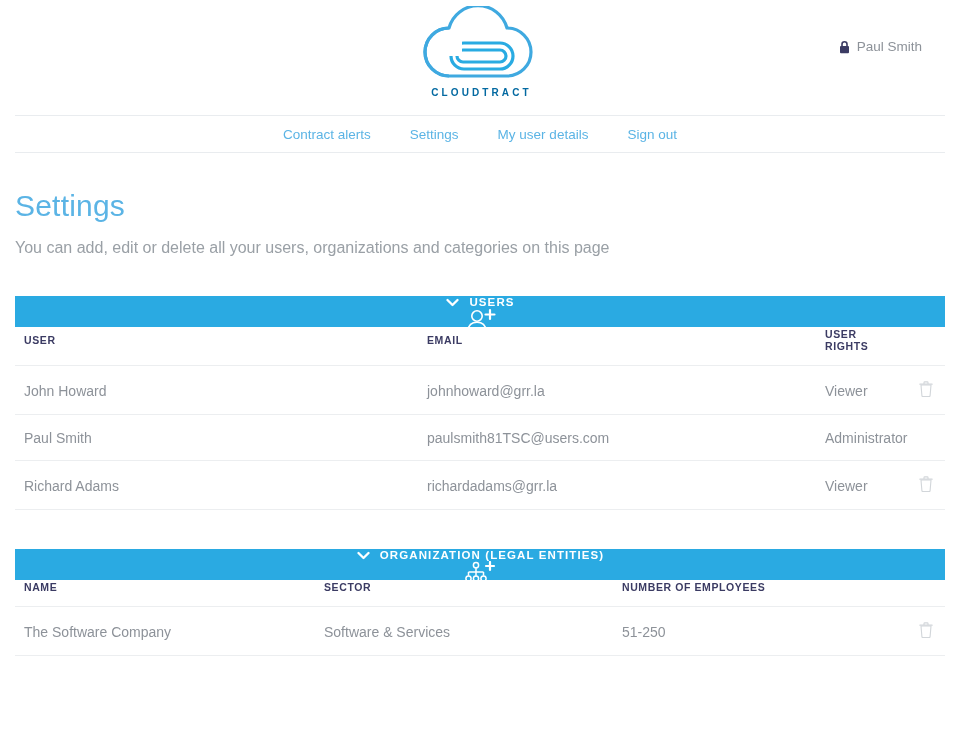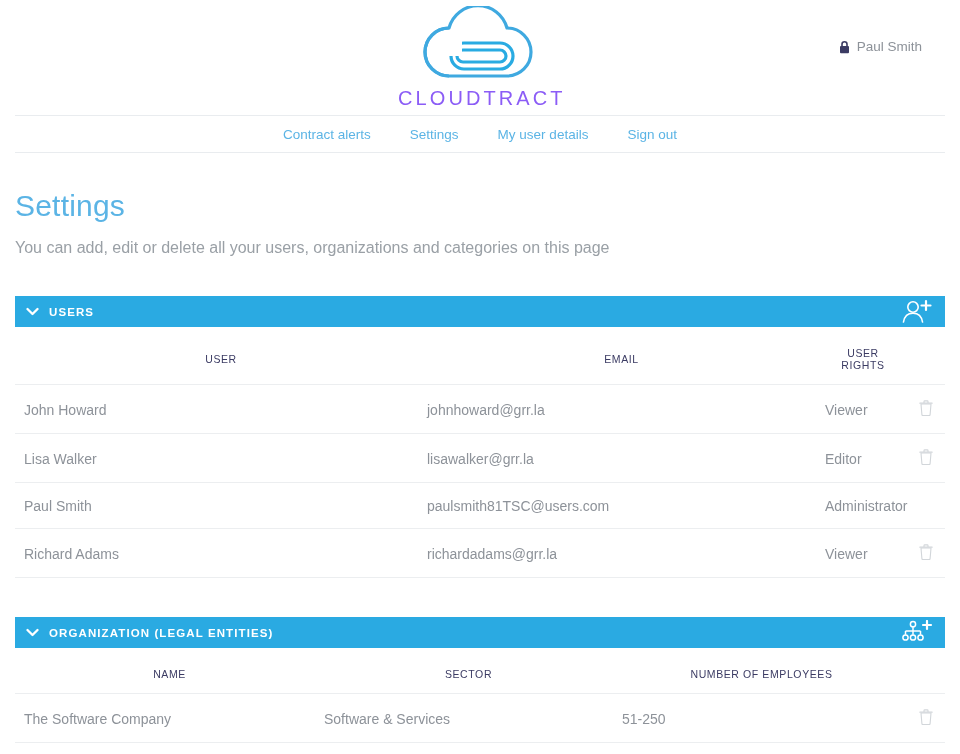--- a/index.html
+++ b/index.html
@@ -29,24 +29,24 @@
     transform: translateX(-50%);
     width: 170px;
     text-align: center;
   }
   .logo-mark {
     display: block;
     margin: 0 auto;
   }
   .logo-text {
     font-family: "Liberation Sans", sans-serif;
-    font-size: 20px;
-    font-weight: normal;
+    font-size: 10px;
+    font-weight: bold;
     letter-spacing: 3.1px;
-    color: #8b5cf6;
+    color: #0369a1;
     margin-top: 1px;
     padding-left: 3px;
   }
   .user-chip {
     position: absolute;
     right: 38px;
     top: 39px;
     display: flex;
     align-items: center;
     gap: 7px;
@@ -96,20 +96,21 @@
   .section { margin-top: 39px; }
   .section-bar {
     background: #2bacE4;
     background: #2aaae2;
     height: 31px;
     display: flex;
     align-items: center;
     justify-content: space-between;
     padding: 0 10px 0 11px;
     cursor: pointer;
+    flex-direction: column;
   }
   .section-bar-left {
     display: flex;
     align-items: center;
     gap: 10px;
   }
   .chev { line-height: 0; display: inline-block; }
   .section-title {
     color: #ffffff;
     font-size: 11.5px;
@@ -118,26 +119,26 @@
   }
   .section-action { line-height: 0; display:inline-block; cursor: pointer; padding-right: 2px;}
 
   
   table {
     width: 100%;
     border-collapse: collapse;
     table-layout: fixed;
   }
   thead th {
-    text-align: center;
+    text-align: left;
     font-size: 10.5px;
-    font-weight: normal;
+    font-weight: bold;
     letter-spacing: 0.6px;
     color: #3b3b63;
-    padding: 20px 0 13px 9px;
+    padding: 1px 0 13px 9px;
     border-bottom: 1px solid #eceef0;
   }
   tbody td {
     font-size: 14px;
     color: #8d9299;
     padding: 15px 0 14px 9px;
     border-bottom: 1px solid #eceef0;
   }
   tbody tr:last-child td { border-bottom: 1px solid #eceef0; }
   .col-act { width: 44px; text-align: right; padding-right: 10px; }
@@ -229,34 +230,20 @@
           <th>EMAIL</th>
           <th>USER RIGHTS</th>
           <th></th>
         </tr>
       </thead>
       <tbody>
         <tr>
           <td>John Howard</td>
           <td>johnhoward@grr.la</td>
           <td>Viewer</td>
-          <td class="col-act">
-            <span class="trash">
-              <svg width="14" height="16" viewBox="0 0 14 16">
-                <path d="M2,4 H12 L11.1,14.6 A1,1 0 0 1 10.1,15.5 H3.9 A1,1 0 0 1 2.9,14.6 Z" fill="none" stroke="#d2d6da" stroke-width="1.1"></path>
-                <path d="M0.9,3.2 H13.1" stroke="#d2d6da" stroke-width="1.3" stroke-linecap="round"></path>
-                <path d="M5,3 V1.6 A0.7,0.7 0 0 1 5.7,0.9 H8.3 A0.7,0.7 0 0 1 9,1.6 V3" fill="none" stroke="#d2d6da" stroke-width="1.1"></path>
-              </svg>
-            </span>
-          </td>
-        </tr>
-        <tr>
-          <td>Lisa Walker</td>
-          <td>lisawalker@grr.la</td>
-          <td>Editor</td>
           <td class="col-act">
             <span class="trash">
               <svg width="14" height="16" viewBox="0 0 14 16">
                 <path d="M2,4 H12 L11.1,14.6 A1,1 0 0 1 10.1,15.5 H3.9 A1,1 0 0 1 2.9,14.6 Z" fill="none" stroke="#d2d6da" stroke-width="1.1"></path>
                 <path d="M0.9,3.2 H13.1" stroke="#d2d6da" stroke-width="1.3" stroke-linecap="round"></path>
                 <path d="M5,3 V1.6 A0.7,0.7 0 0 1 5.7,0.9 H8.3 A0.7,0.7 0 0 1 9,1.6 V3" fill="none" stroke="#d2d6da" stroke-width="1.1"></path>
               </svg>
             </span>
           </td>
         </tr>

